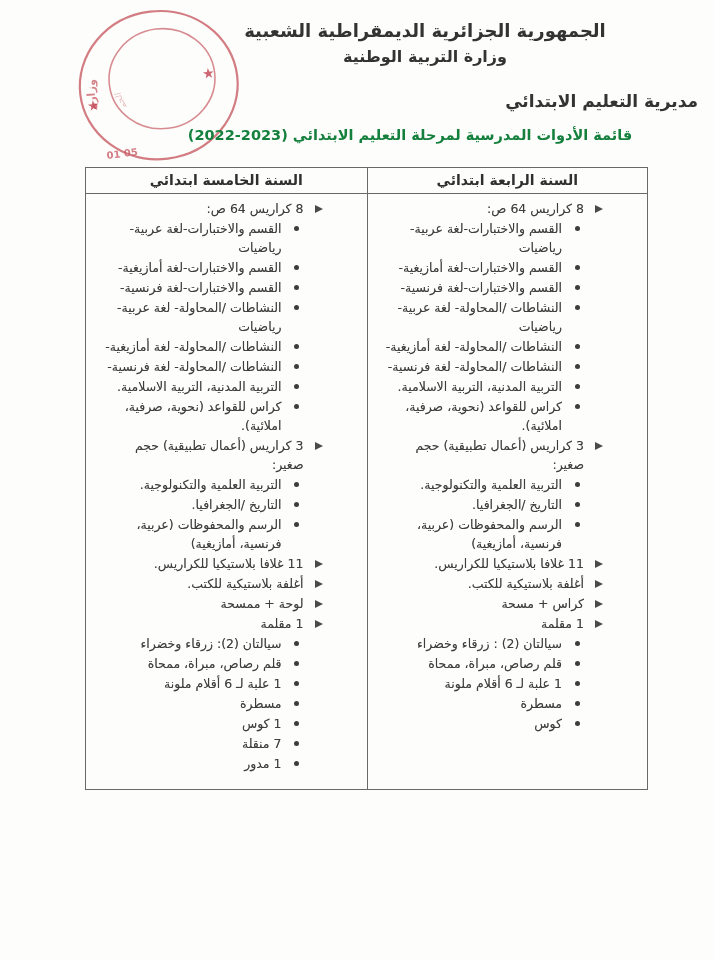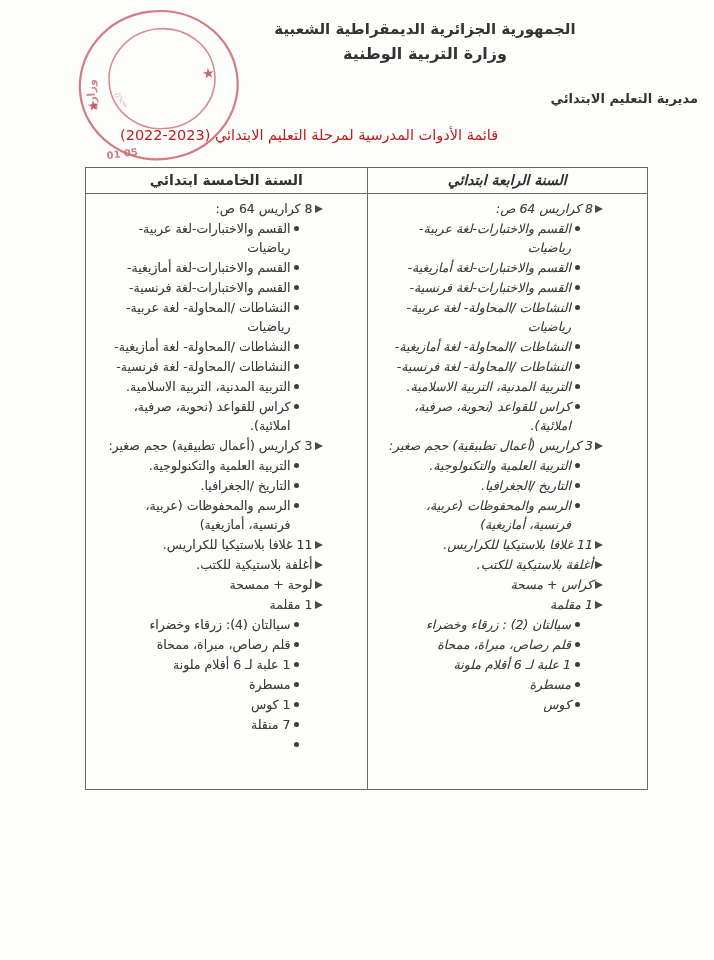--- a/index.html
+++ b/index.html
@@ -14,59 +14,59 @@
   .page{
     position:absolute;inset:0;
     background:#fdfdfb;
     color:#3a3a3a;
   }
   
   .header-center{
     position:absolute;top:20px;left:200px;width:450px;
     text-align:center;font-weight:bold;color:#333;
   }
-  .header-line1{font-size:15px;letter-spacing:.2px;}
+  .header-line1{font-size:18px;letter-spacing:.2px;}
   .header-line2{font-size:16px;margin-top:6px;}
   .directorate{
     position:absolute;top:91px;right:16px;
-    font-size:13px;font-weight:bold;color:#333;
+    font-size:17px;font-weight:bold;color:#333;
   }
   .doc-title{
     position:absolute;top:127px;right:14px;left:120px;
-    text-align:left;font-size:14.5px;font-weight:normal;color:#b91c1c;
+    text-align:center;font-size:14.5px;font-weight:bold;color:#15803d;
   }
   
   .stamp{
     position:absolute;left:74px;top:6px;
     transform:rotate(-7deg);
     opacity:.9;
   }
   
   .supplies-table{
     position:absolute;top:167px;left:85px;
     width:563px;height:623px;
     border:1.6px solid #696969;
     display:flex;
     background:#fdfdfb;
     box-sizing:border-box;
   }
   .col{width:50%;box-sizing:border-box;display:flex;flex-direction:column;}
-  .col:first-child{border-left:1.5px solid #696969;font-style:italic;}
+  .col:first-child{border-left:1.5px solid #696969;}
   .col-header{
     height:25px;line-height:24px;
     border-bottom:1.5px solid #696969;
     text-align:center;font-size:14px;font-weight:bold;color:#2f2f2f;
     flex:none;
   }
   .col-body{
     padding:5px 64px 0 14px;
     font-size:12.5px;color:#3e3e3e;
   }
   .item{
-    display:flex;
+    display:flex;gap:9px;
     line-height:19px;
     margin-bottom:1px;
     text-shadow:0 0 .5px rgba(70,70,70,.45);
   }
   .item.arrow{margin-right:-22px;}
   .marker{flex:none;width:12px;height:19px;display:flex;align-items:center;justify-content:center;}
   .marker .dot{width:5px;height:5px;border-radius:50%;background:#3d3d3d;}
   .marker .tri{
     width:0;height:0;
     border-right:0;border-left:8px solid #4a4a4a;
@@ -346,21 +346,21 @@
           <div class="item arrow">
             <span class="marker">
               <span class="tri"></span>
             </span>
             <span class="item-text">1 مقلمة</span>
           </div>
           <div class="item bullet">
             <span class="marker">
               <span class="dot"></span>
             </span>
-            <span class="item-text">سيالتان (4): زرقاء وخضراء</span>
+            <span class="item-text">سيالتان (2): زرقاء وخضراء</span>
           </div>
           <div class="item bullet">
             <span class="marker">
               <span class="dot"></span>
             </span>
             <span class="item-text">قلم رصاص، مبراة، ممحاة</span>
           </div>
           <div class="item bullet">
             <span class="marker">
               <span class="dot"></span>
@@ -382,18 +382,19 @@
           <div class="item bullet">
             <span class="marker">
               <span class="dot"></span>
             </span>
             <span class="item-text">7 منقلة</span>
           </div>
           <div class="item bullet">
             <span class="marker">
               <span class="dot"></span>
             </span>
+            <span class="item-text">1 مدور</span>
           </div>
         </div>
     </section>
   </div>
 
 </div>
 
 </body></html>

